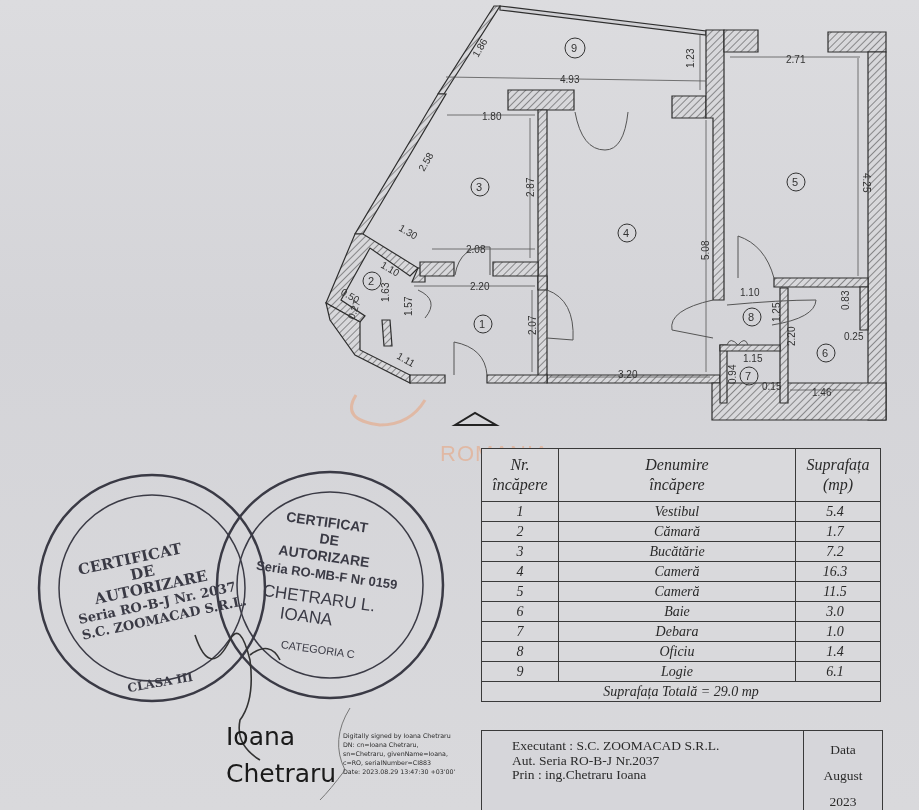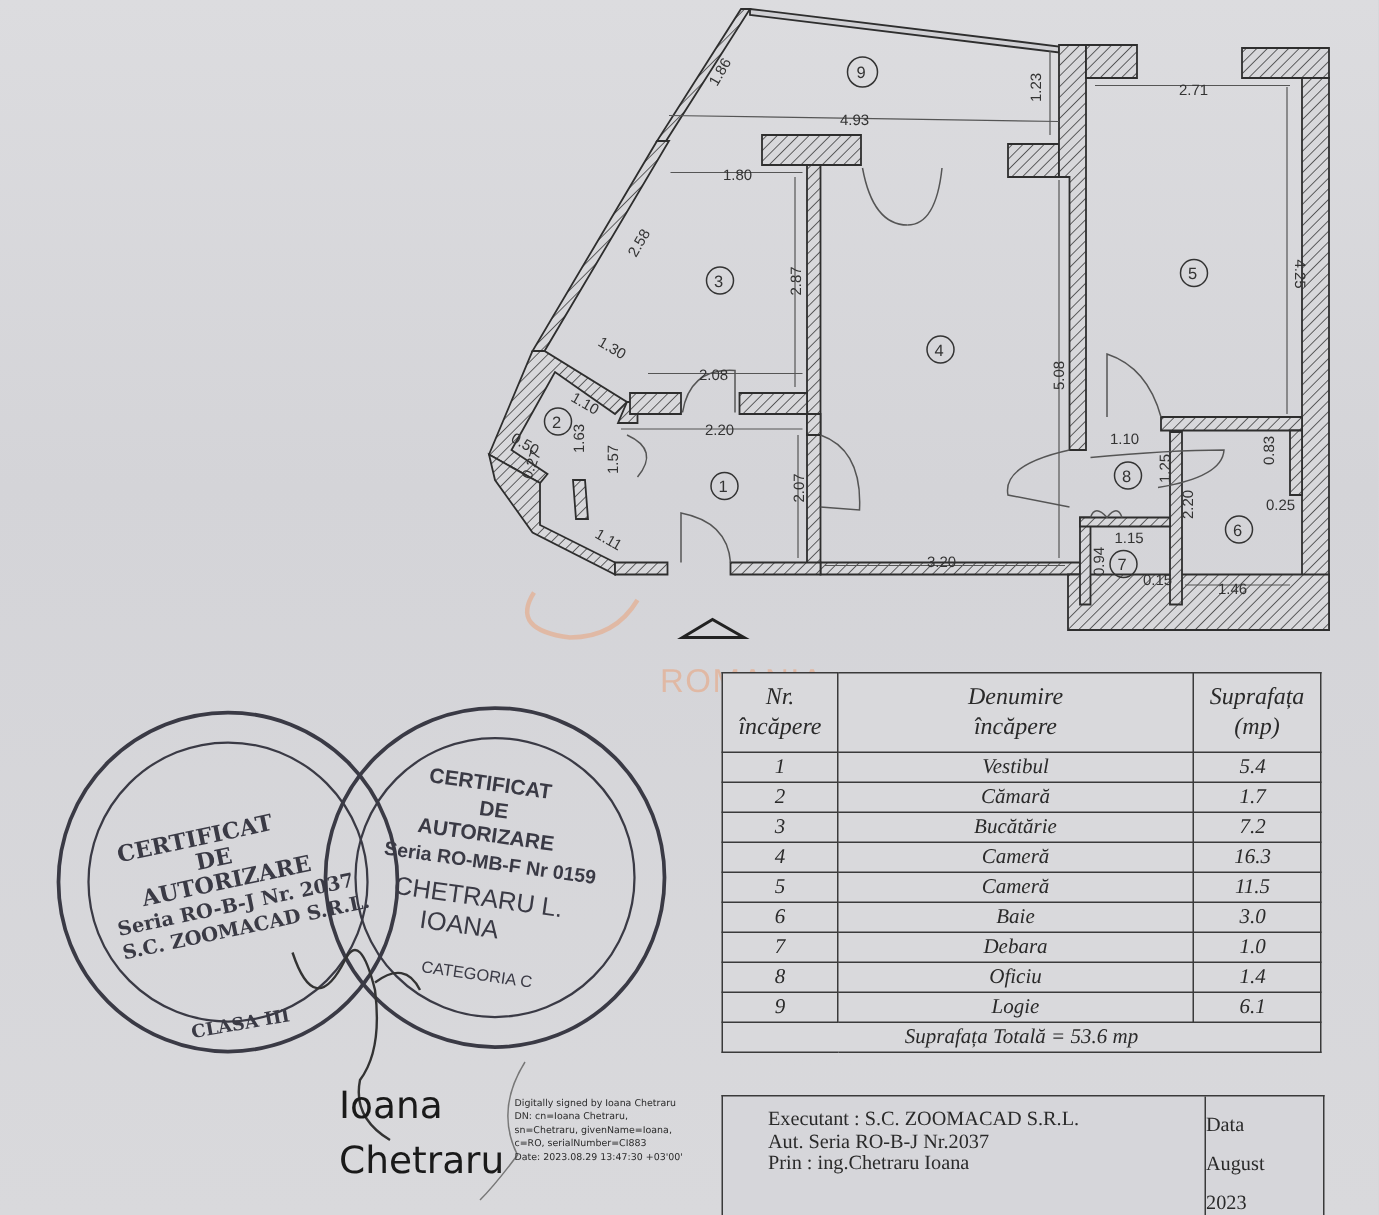--- a/index.html
+++ b/index.html
@@ -7,21 +7,21 @@
   .page{position:absolute;left:0;top:0;width:919px;height:810px;background:linear-gradient(180deg,#dcdcdf 0%,#d4d4d8 40%,#d9d9dc 100%);}
   svg.plan{position:absolute;left:0;top:0;}
   .watermark{position:absolute;left:440px;top:425px;color:#e9a27a;opacity:.55;font-family:"Liberation Sans",sans-serif;font-size:22px;letter-spacing:1px;margin-top:16px;}
   table.rooms{position:absolute;left:481px;top:448px;width:400px;border-collapse:collapse;font-size:14px;color:#2a2a2a;background:#d9d9dc;}
   table.rooms td,table.rooms th{border:1.3px solid #3a3a3a;padding:0 4px;height:19px;font-weight:normal;text-align:center;font-style:italic;}
   table.rooms th{height:52px;font-size:16px;line-height:20px;}
   table.rooms td.area{text-align:center;padding-right:10px;}
   table.rooms td.summary{text-align:center;}
   .footer{position:absolute;left:481px;top:730px;width:400px;height:80px;border:1.3px solid #3a3a3a;border-bottom:none;display:flex;background:#d6d6da;}
   .footer .exec{flex:1;padding:8px 0 0 30px;font-size:13.5px;line-height:14.5px;color:#2a2a2a;}
-  .footer .date{width:78px;border-left:1.3px solid #3a3a3a;font-size:13.5px;color:#2a2a2a;padding-top:6px;line-height:26px;}
+  .footer .date{width:78px;border-left:1.3px solid #3a3a3a;text-align:center;font-size:13.5px;color:#2a2a2a;padding-top:6px;line-height:26px;}
   .sig-name{position:absolute;left:226px;top:718px;font-family:"DejaVu Sans",sans-serif;font-size:25px;line-height:37px;color:#1a1a1a;}
   .sig-meta{position:absolute;left:343px;top:731px;font-family:"DejaVu Sans",sans-serif;font-size:6.3px;line-height:9px;color:#2a2a2a;}
 </style>
 </head>
 <body>
 
 <div class="page">
 
 <svg class="plan" width="919" height="810" viewBox="0 0 919 810">
   <defs>
@@ -256,21 +256,21 @@
           <td>8</td>
           <td>Oficiu</td>
           <td class="area">1.4</td>
         </tr>
     <tr>
           <td>9</td>
           <td>Logie</td>
           <td class="area">6.1</td>
         </tr>
     <tr>
-          <td colspan="3" class="summary">Suprafața Totală = 53.6 mp</td>
+          <td colspan="3" class="summary">Suprafața Totală = 29.0 mp</td>
         </tr>
   </tbody>
 </table>
 
 <div class="footer">
   <div class="exec">
     <div>Executant : S.C. ZOOMACAD S.R.L.</div>
     <div>Aut. Seria RO-B-J Nr.2037</div>
     <div>Prin : ing.Chetraru Ioana</div>
   </div>

